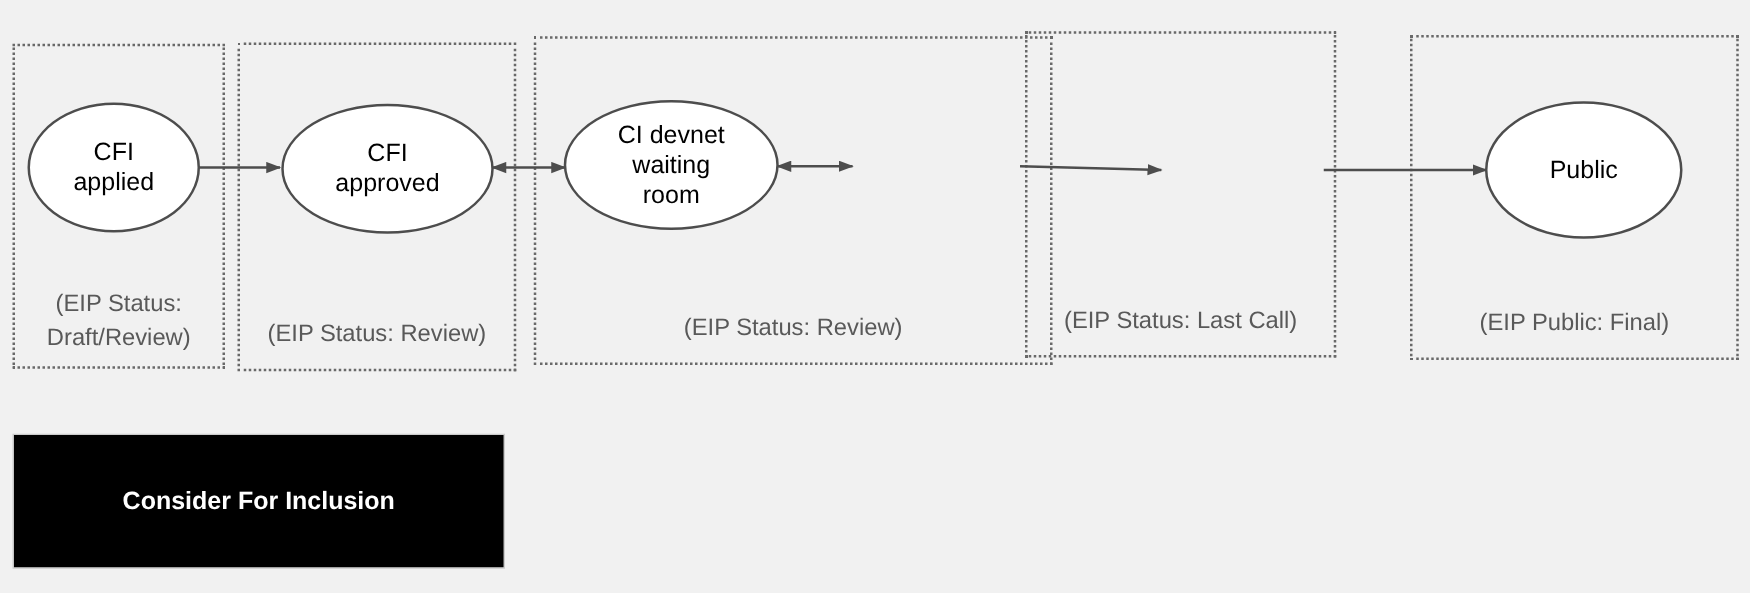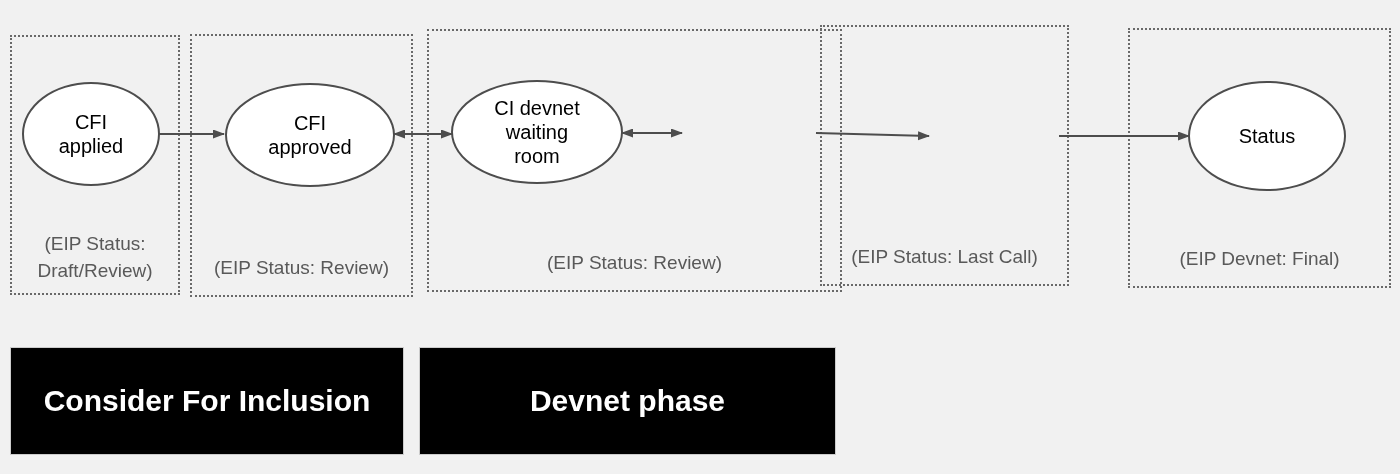--- a/index.html
+++ b/index.html
@@ -68,21 +68,21 @@
   
   .phase {
     position: absolute; top: 348px; height: 106px;
     background: #000000;
     outline: 1px solid #cccccc;
     display: flex; align-items: center; justify-content: center;
     z-index: 1;
   }
   .phase-label {
     color: #ffffff;
-    font-size: 30px; font-weight: 700;
+    font-size: 20px; font-weight: 700;
     text-align: center;
   }
   .b1 { left: 11px;  width: 392px; }
   .b2 { left: 420px; width: 415px; }
   .b3 { left: 854px; width: 532px; }
 </style>
 </head>
 <body>
 
 <div class="canvas">
@@ -94,21 +94,21 @@
   <div class="group g2">
     <div class="status">(EIP Status: Review)</div>
   </div>
   <div class="group g3">
     <div class="status">(EIP Status: Review)</div>
   </div>
   <div class="group g4">
     <div class="status">(EIP Status: Last Call)</div>
   </div>
   <div class="group g5">
-    <div class="status">(EIP Devnet: Final)</div>
+    <div class="status">(EIP Public: Final)</div>
   </div>
 
   <svg class="edges" viewBox="0 0 1400 474">
     <defs>
       <marker id="ahR" markerUnits="userSpaceOnUse" markerWidth="13" markerHeight="10" refX="11" refY="4.5" orient="auto">
         <path class="ah" d="M0,0 L12,4.5 L0,9 z"></path>
       </marker>
       <marker id="ahL" markerUnits="userSpaceOnUse" markerWidth="13" markerHeight="10" refX="1" refY="4.5" orient="auto">
         <path class="ah" d="M12,0 L0,4.5 L12,9 z"></path>
       </marker>
@@ -127,23 +127,20 @@
   <div class="node n2">
     <span class="node-label">CFI
 approved</span>
   </div>
   <div class="node n3">
     <span class="node-label">CI devnet
 waiting
 room</span>
   </div>
   <div class="node n6">
-    <span class="node-label">Status</span>
+    <span class="node-label">Public</span>
   </div>
 
   <div class="phase b1">
     <span class="phase-label">Consider For Inclusion</span>
   </div>
-  <div class="phase b2">
-    <span class="phase-label">Devnet phase</span>
-  </div>
 
 </div>
 
 </body></html>

